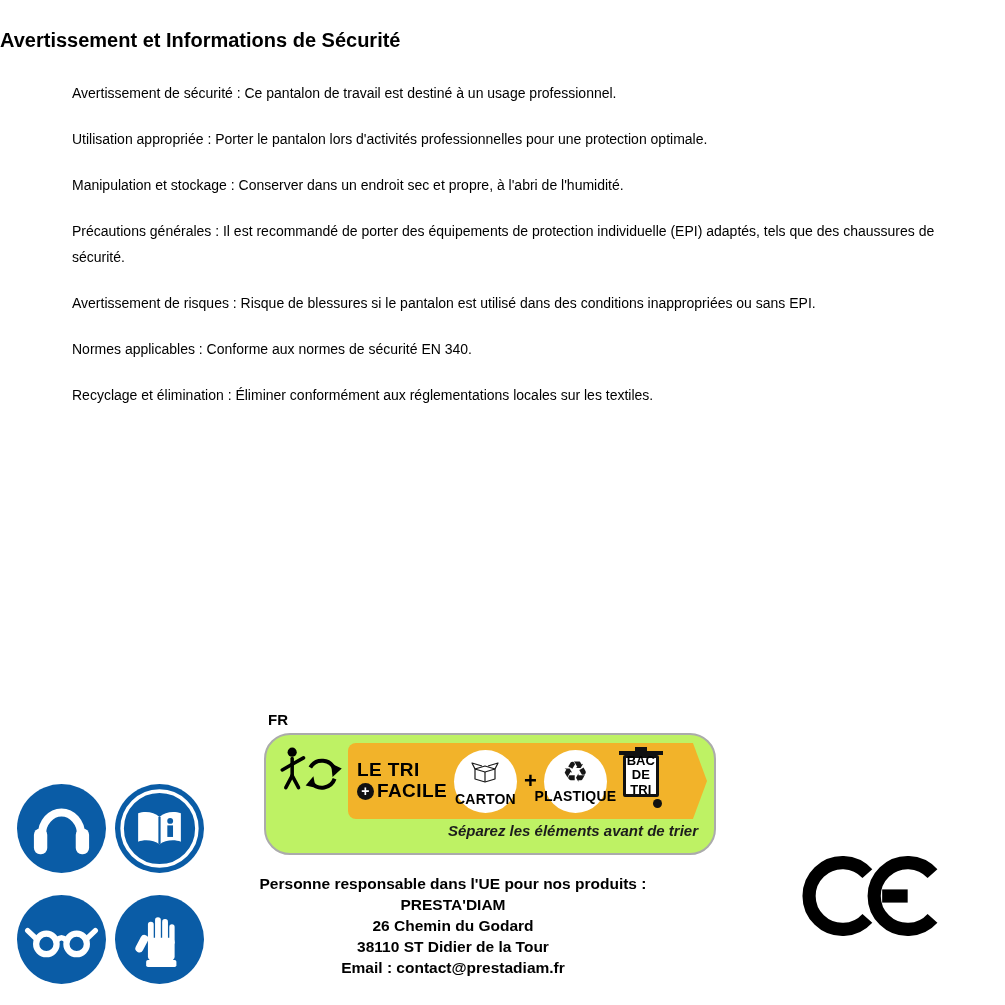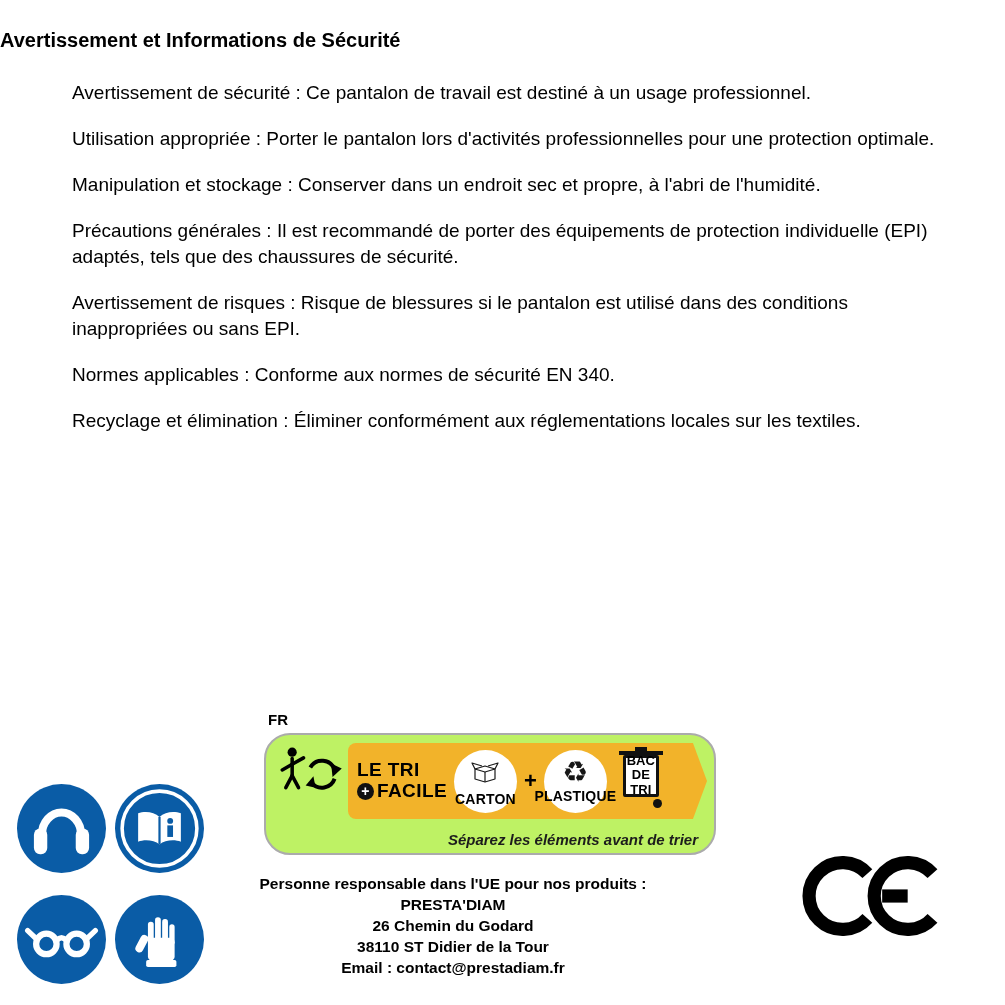--- a/index.html
+++ b/index.html
@@ -7,21 +7,21 @@
   .page {
     position:relative; width:1005px; height:1005px; background:#fff;
     font-family:"Liberation Sans", sans-serif; color:#000; overflow:hidden;
   }
   .title {
     position:absolute; top:29px; left:0; width:100%;
     text-align:left; font-size:20px; font-weight:bold;
   }
   .content {
     position:absolute; top:80px; left:72px; right:68px;
-    font-size:19px; line-height:26px;
+    font-size:14px; line-height:26px;
   }
   .content p { margin-bottom:20px; }
 
   
   .fr-label { position:absolute; left:268px; top:711px; font-size:15px; font-weight:bold; }
   .tri-block {
     position:absolute; left:264px; top:733px; width:452px; height:122px;
     border:2px solid #ababab; border-radius:26px; background:#bef264;
     padding:7px 20px 0 12px;
   }
@@ -55,21 +55,21 @@
   .bac { position:relative; z-index:1; margin-left:2px; display:flex; flex-direction:column; align-items:center; width:50px; }
   .bin {
     position:relative; width:36px; height:42px; border:3px solid #111; background:#fff;
     border-radius:2px; display:flex; flex-direction:column; align-items:center; justify-content:center;
     font-size:13px; font-weight:bold; line-height:1.1; text-align:center;
   }
   .bin::before { content:""; position:absolute; top:-7px; left:-7px; right:-7px; height:4px; background:#111; }
   .bin::after { content:""; position:absolute; top:-11px; left:50%; transform:translateX(-50%); width:12px; height:4px; background:#111; }
   .bin-wheel { align-self:flex-end; width:9px; height:9px; border-radius:50%; background:#111; margin-top:2px; margin-right:4px; }
   .tri-caption {
-    position:absolute; right:16px; bottom:5px;
+    position:absolute; right:16px; bottom:14px;
     font-size:15px; font-style:italic; font-weight:bold; color:#1c1c1c;
   }
 
   
   .icon-grid {
     position:absolute; left:17px; top:784px;
     display:grid; grid-template-columns:89px 89px; grid-auto-rows:89px;
     column-gap:9px; row-gap:22px;
   }
   .m-icon svg { width:89px; height:89px; display:block; }

